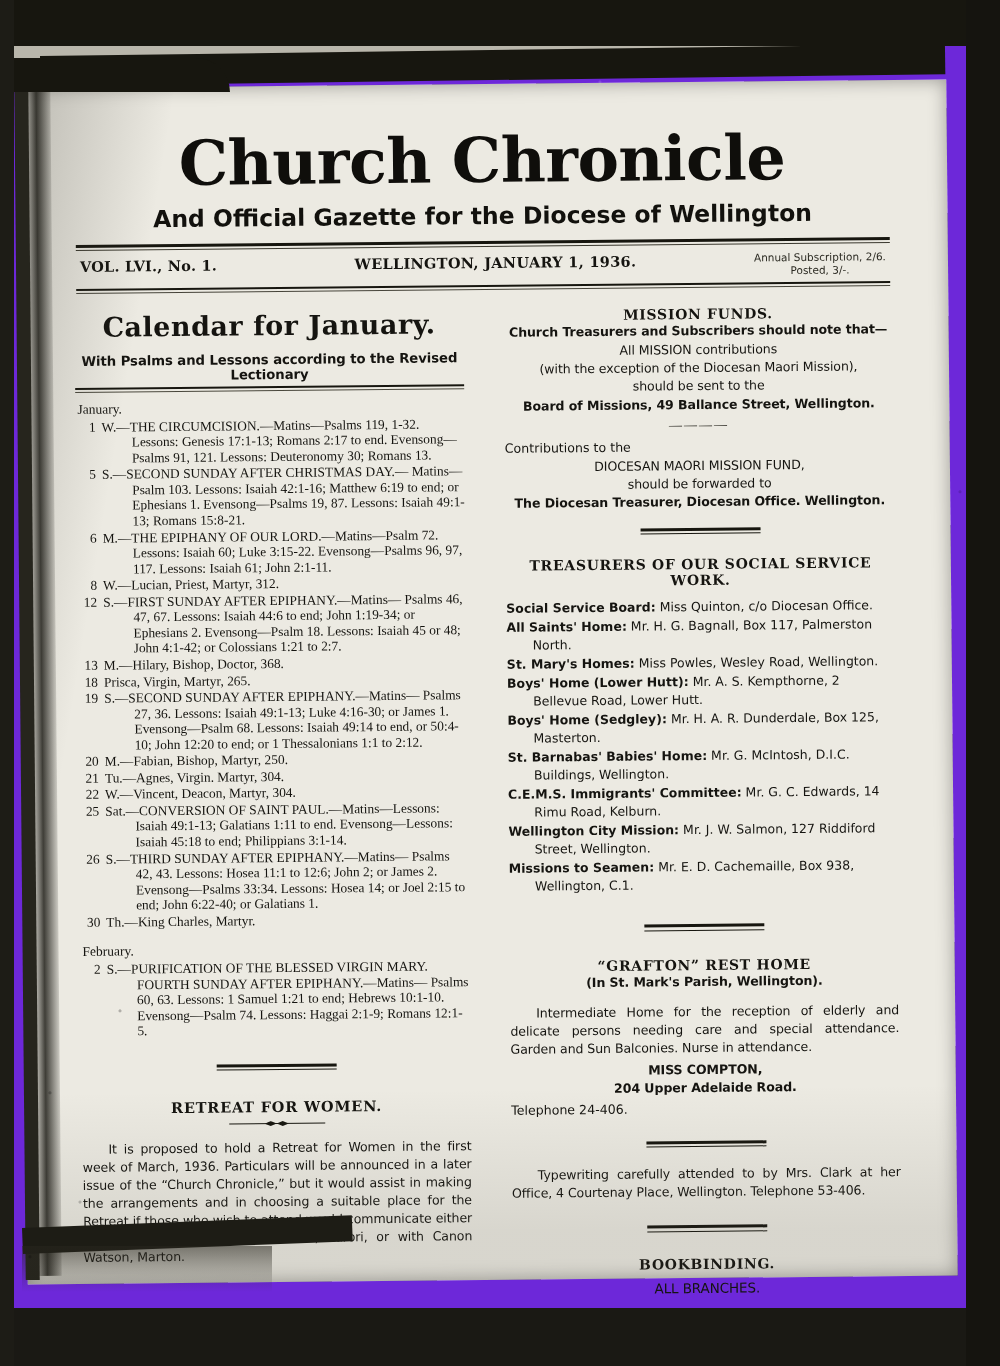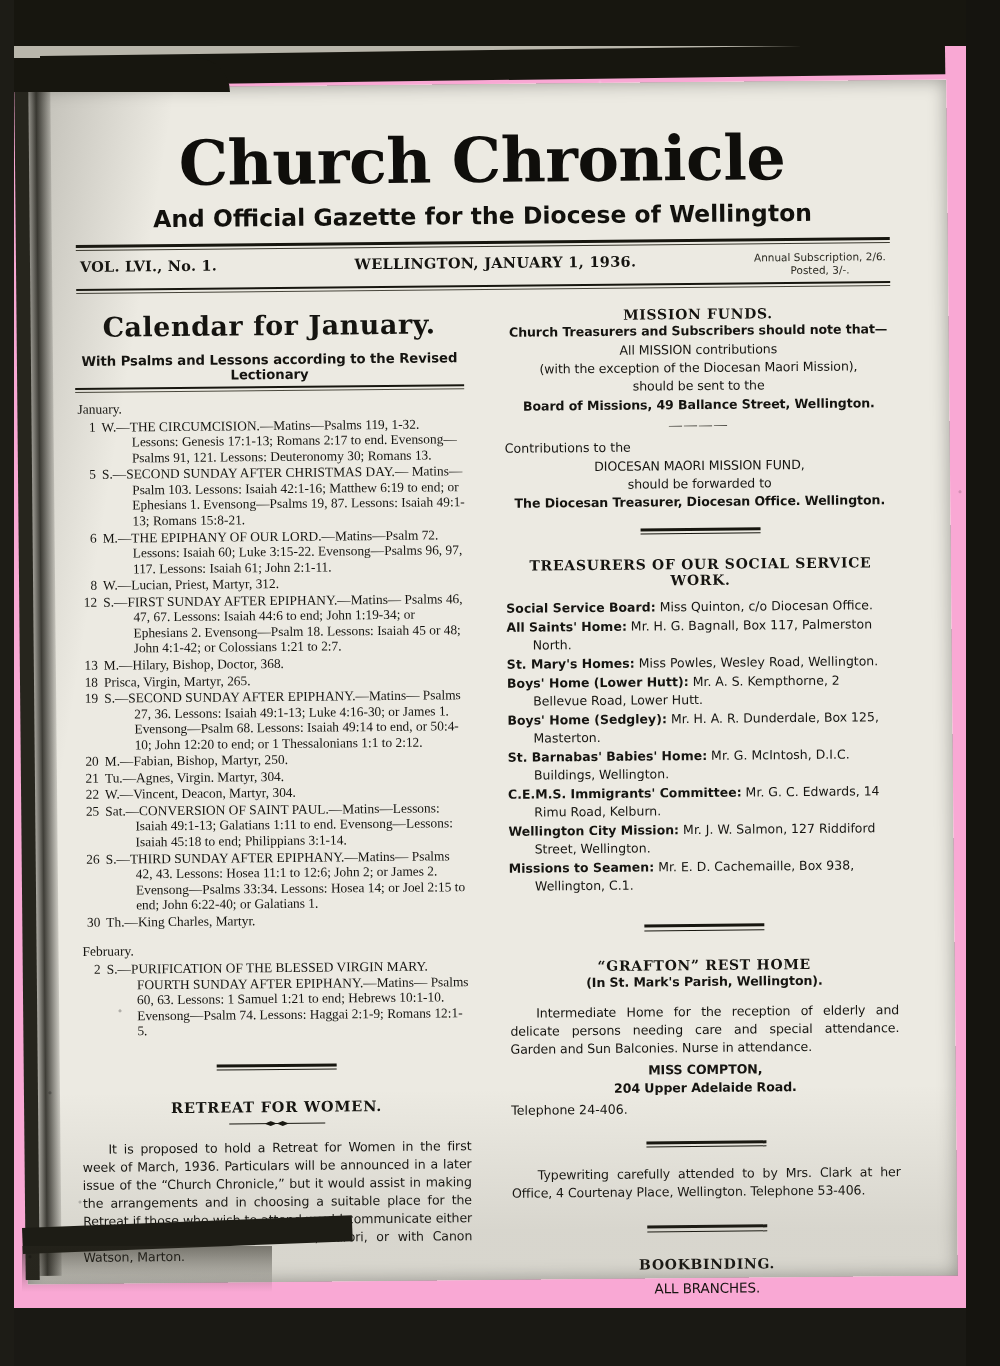--- a/index.html
+++ b/index.html
@@ -1,19 +1,19 @@
 <!DOCTYPE html>
 <html><head>
 <meta charset="utf-8">
 <style>
   html,body{margin:0;padding:0;background:#0d0d0c;}
   body{width:1000px;height:1366px;overflow:hidden;font-family:"Liberation Serif",serif;}
 
   
-  #scan{position:relative;width:1000px;height:1366px;background:#f9a8d4;overflow:hidden;}
+  #scan{position:relative;width:1000px;height:1366px;background:#6d28d9;overflow:hidden;}
 
   
   .film-top{position:absolute;left:0;top:0;width:1000px;height:46px;background:#17160f;z-index:40;}
   .film-bottom{position:absolute;left:0;top:1308px;width:1000px;height:58px;background:#1a1914;z-index:40;}
   .film-right{position:absolute;right:0;top:0;width:34px;height:1366px;background:#15140f;z-index:40;}
   .film-right2{position:absolute;right:0;top:44px;width:18px;height:1290px;background:#ccc9be;z-index:39;}
   .film-left{position:absolute;left:0;top:0;width:14px;height:1366px;background:#1d1c16;z-index:41;}
 
   
   .strip-a{position:absolute;left:0;top:40px;width:940px;height:22px;background:#b9b6ab;z-index:30;}

